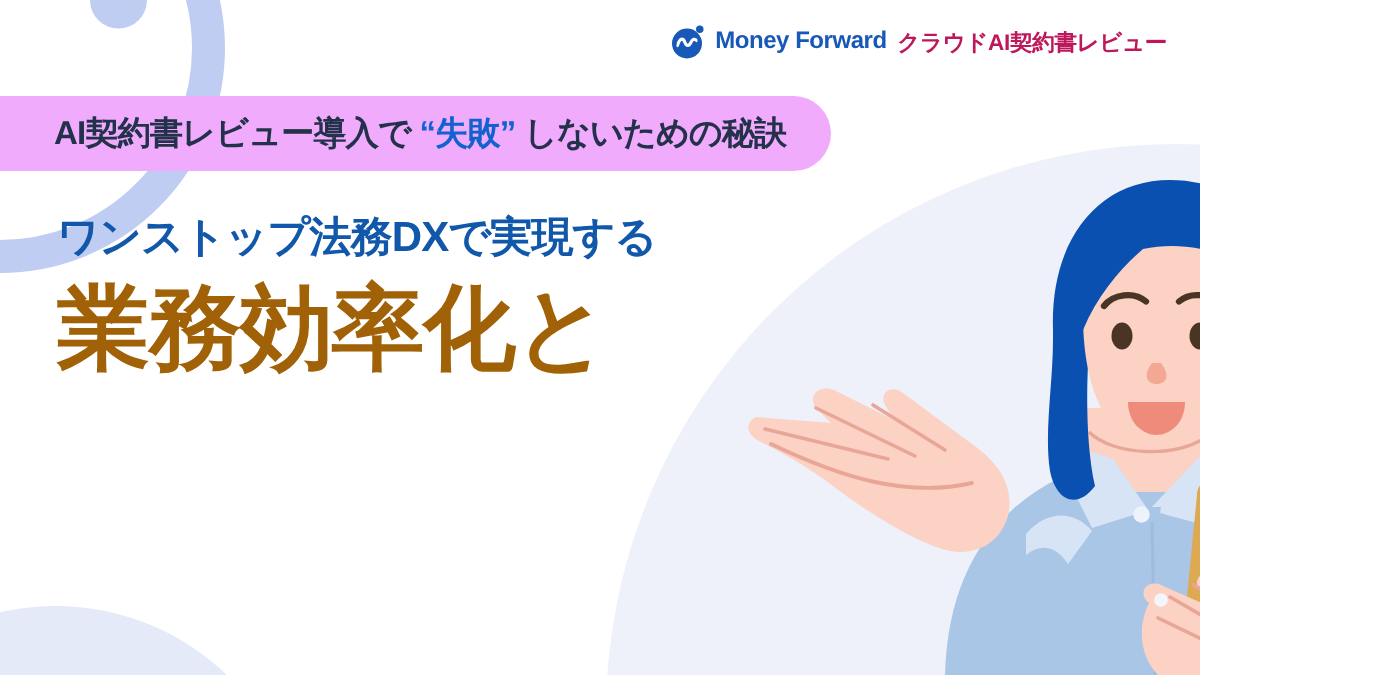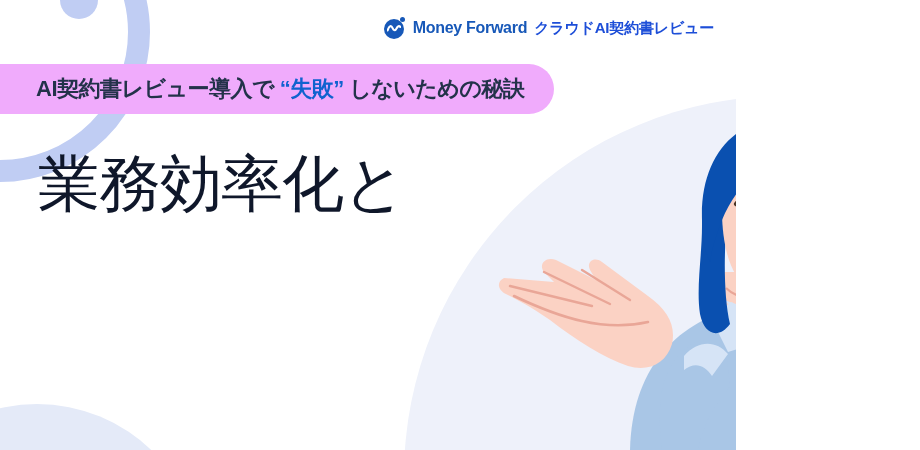--- a/index.html
+++ b/index.html
@@ -4,21 +4,21 @@
 <style>
   * { margin:0; padding:0; box-sizing:border-box; }
   html,body { width:920px; height:450px; }
   body {
     font-family:"Liberation Sans","DejaVu Sans",sans-serif;
     background:#ffffff;
     overflow:hidden;
   }
   .stage {
     position:relative;
-    width:736px;
+    width:800px;
     height:450px;
     background:#ffffff;
     overflow:hidden;
   }
 
   
   .bg-layer { position:absolute; inset:0; overflow:hidden; pointer-events:none; }
 
   .pale-blob {
     position:absolute;
@@ -75,21 +75,21 @@
   .logo-mark .wave {
     position:absolute; left:3px; top:7px;
     width:14px; height:9px;
   }
   .logo-word {
     font-size:16px; font-weight:bold; letter-spacing:-0.3px;
     color:#1758b8; white-space:nowrap;
   }
   .logo-sub {
     font-size:15px; font-weight:bold; letter-spacing:-0.2px;
-    color:#1d4ed8; white-space:nowrap;
+    color:#be185d; white-space:nowrap;
   }
 
   
   .banner {
     position:absolute;
     left:0; top:64px;
     height:50px;
     padding:0 30px 0 36px;
     display:flex; align-items:center;
     background:#f0abfc;
@@ -106,22 +106,22 @@
   .banner-accent { color:#1062cf; }
 
   
   .headline { position:absolute; left:38px; top:140px; z-index:5; }
   .head-lead {
     font-size:28px; font-weight:bold;
     color:#1158ab; letter-spacing:-0.6px;
     line-height:1.3; white-space:nowrap;
   }
   .head-big {
-    font-size:62px; font-weight:normal;
-    color:#0f172a; letter-spacing:-1px;
+    font-size:62px; font-weight:bold;
+    color:#a16207; letter-spacing:-1px;
     line-height:1.28; white-space:nowrap;
     margin-top:4px;
   }
   .head-big.second { margin-top:-2px; }
 
   
   .illus {
     position:absolute;
     left:480px; top:100px;
     width:440px; height:350px;
@@ -151,20 +151,21 @@
     </span>
     <span class="logo-word">Money Forward</span>
     <span class="logo-sub">クラウドAI契約書レビュー</span>
   </div>
 
   <div class="banner">
     <span class="banner-text"><span>AI契約書レビュー導入で </span><span class="banner-accent">“失敗”</span><span> しないための秘訣</span></span>
   </div>
 
   <div class="headline">
+    <div class="head-lead">ワンストップ法務DXで実現する</div>
     <div class="head-big">業務効率化と</div>
   </div>
 
   <div class="illus">
     <svg viewBox="0 0 440 350" xmlns="http://www.w3.org/2000/svg" aria-hidden="true">
       <defs>
         <clipPath id="frameClip">
             <rect x="0" y="0" width="440" height="350"></rect>
           </clipPath>
       </defs>

